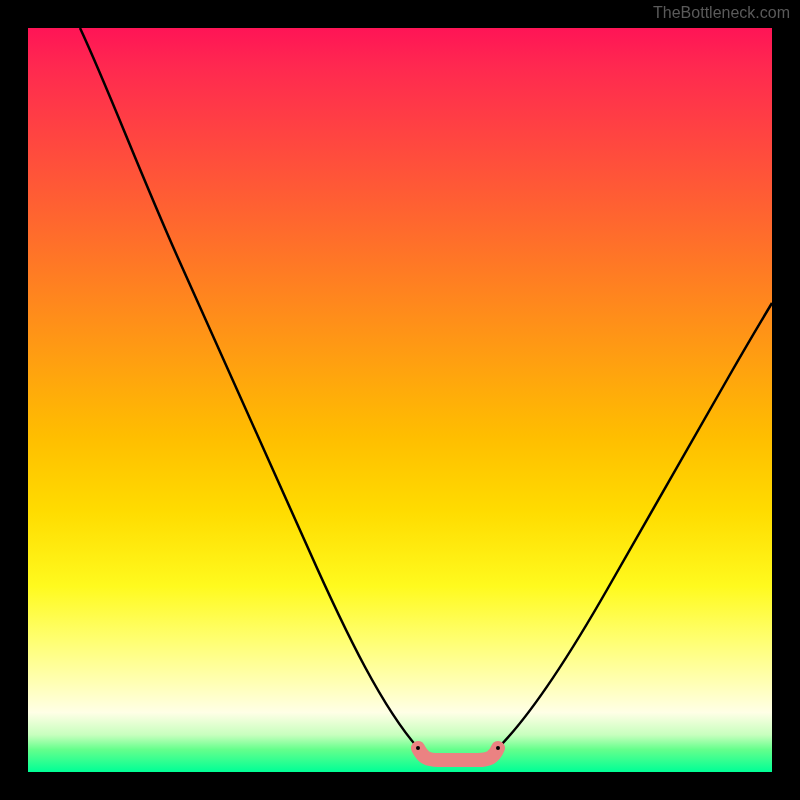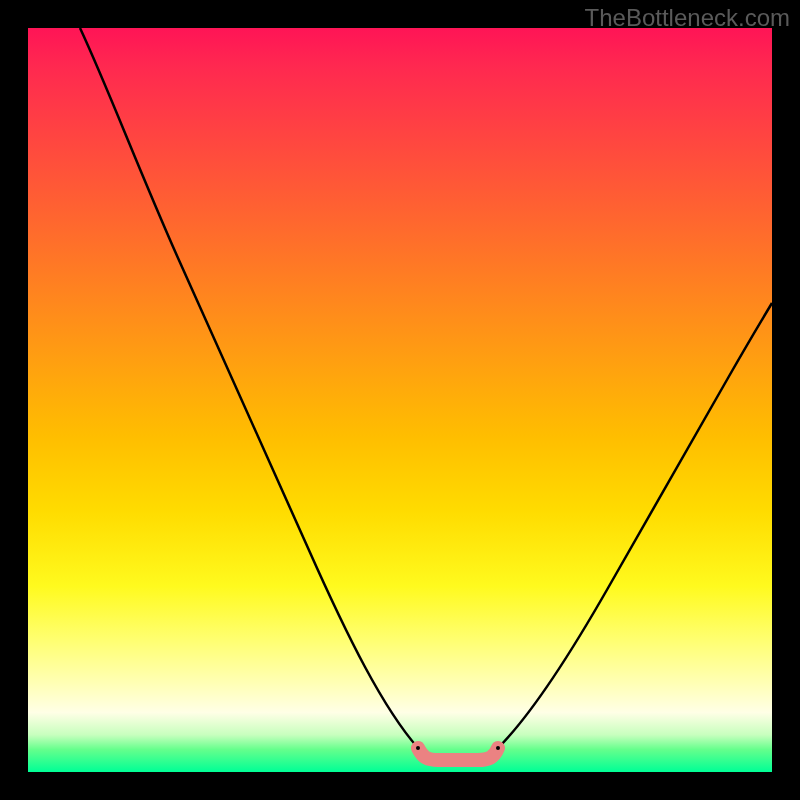--- a/index.html
+++ b/index.html
@@ -33,21 +33,21 @@
       #64ff8c 97%,
       #00ff96 100%
     );
   }
   .watermark {
     position: absolute;
     top: 4px;
     right: 10px;
     color: #5a5a5a;
     font-family: Arial, Helvetica, sans-serif;
-    font-size: 24px;
+    font-size: 16px;
     font-weight: 400;
     z-index: 10;
   }
   svg.curve-layer {
     position: absolute;
     left: 0;
     top: 0;
     width: 744px;
     height: 744px;
     pointer-events: none;

